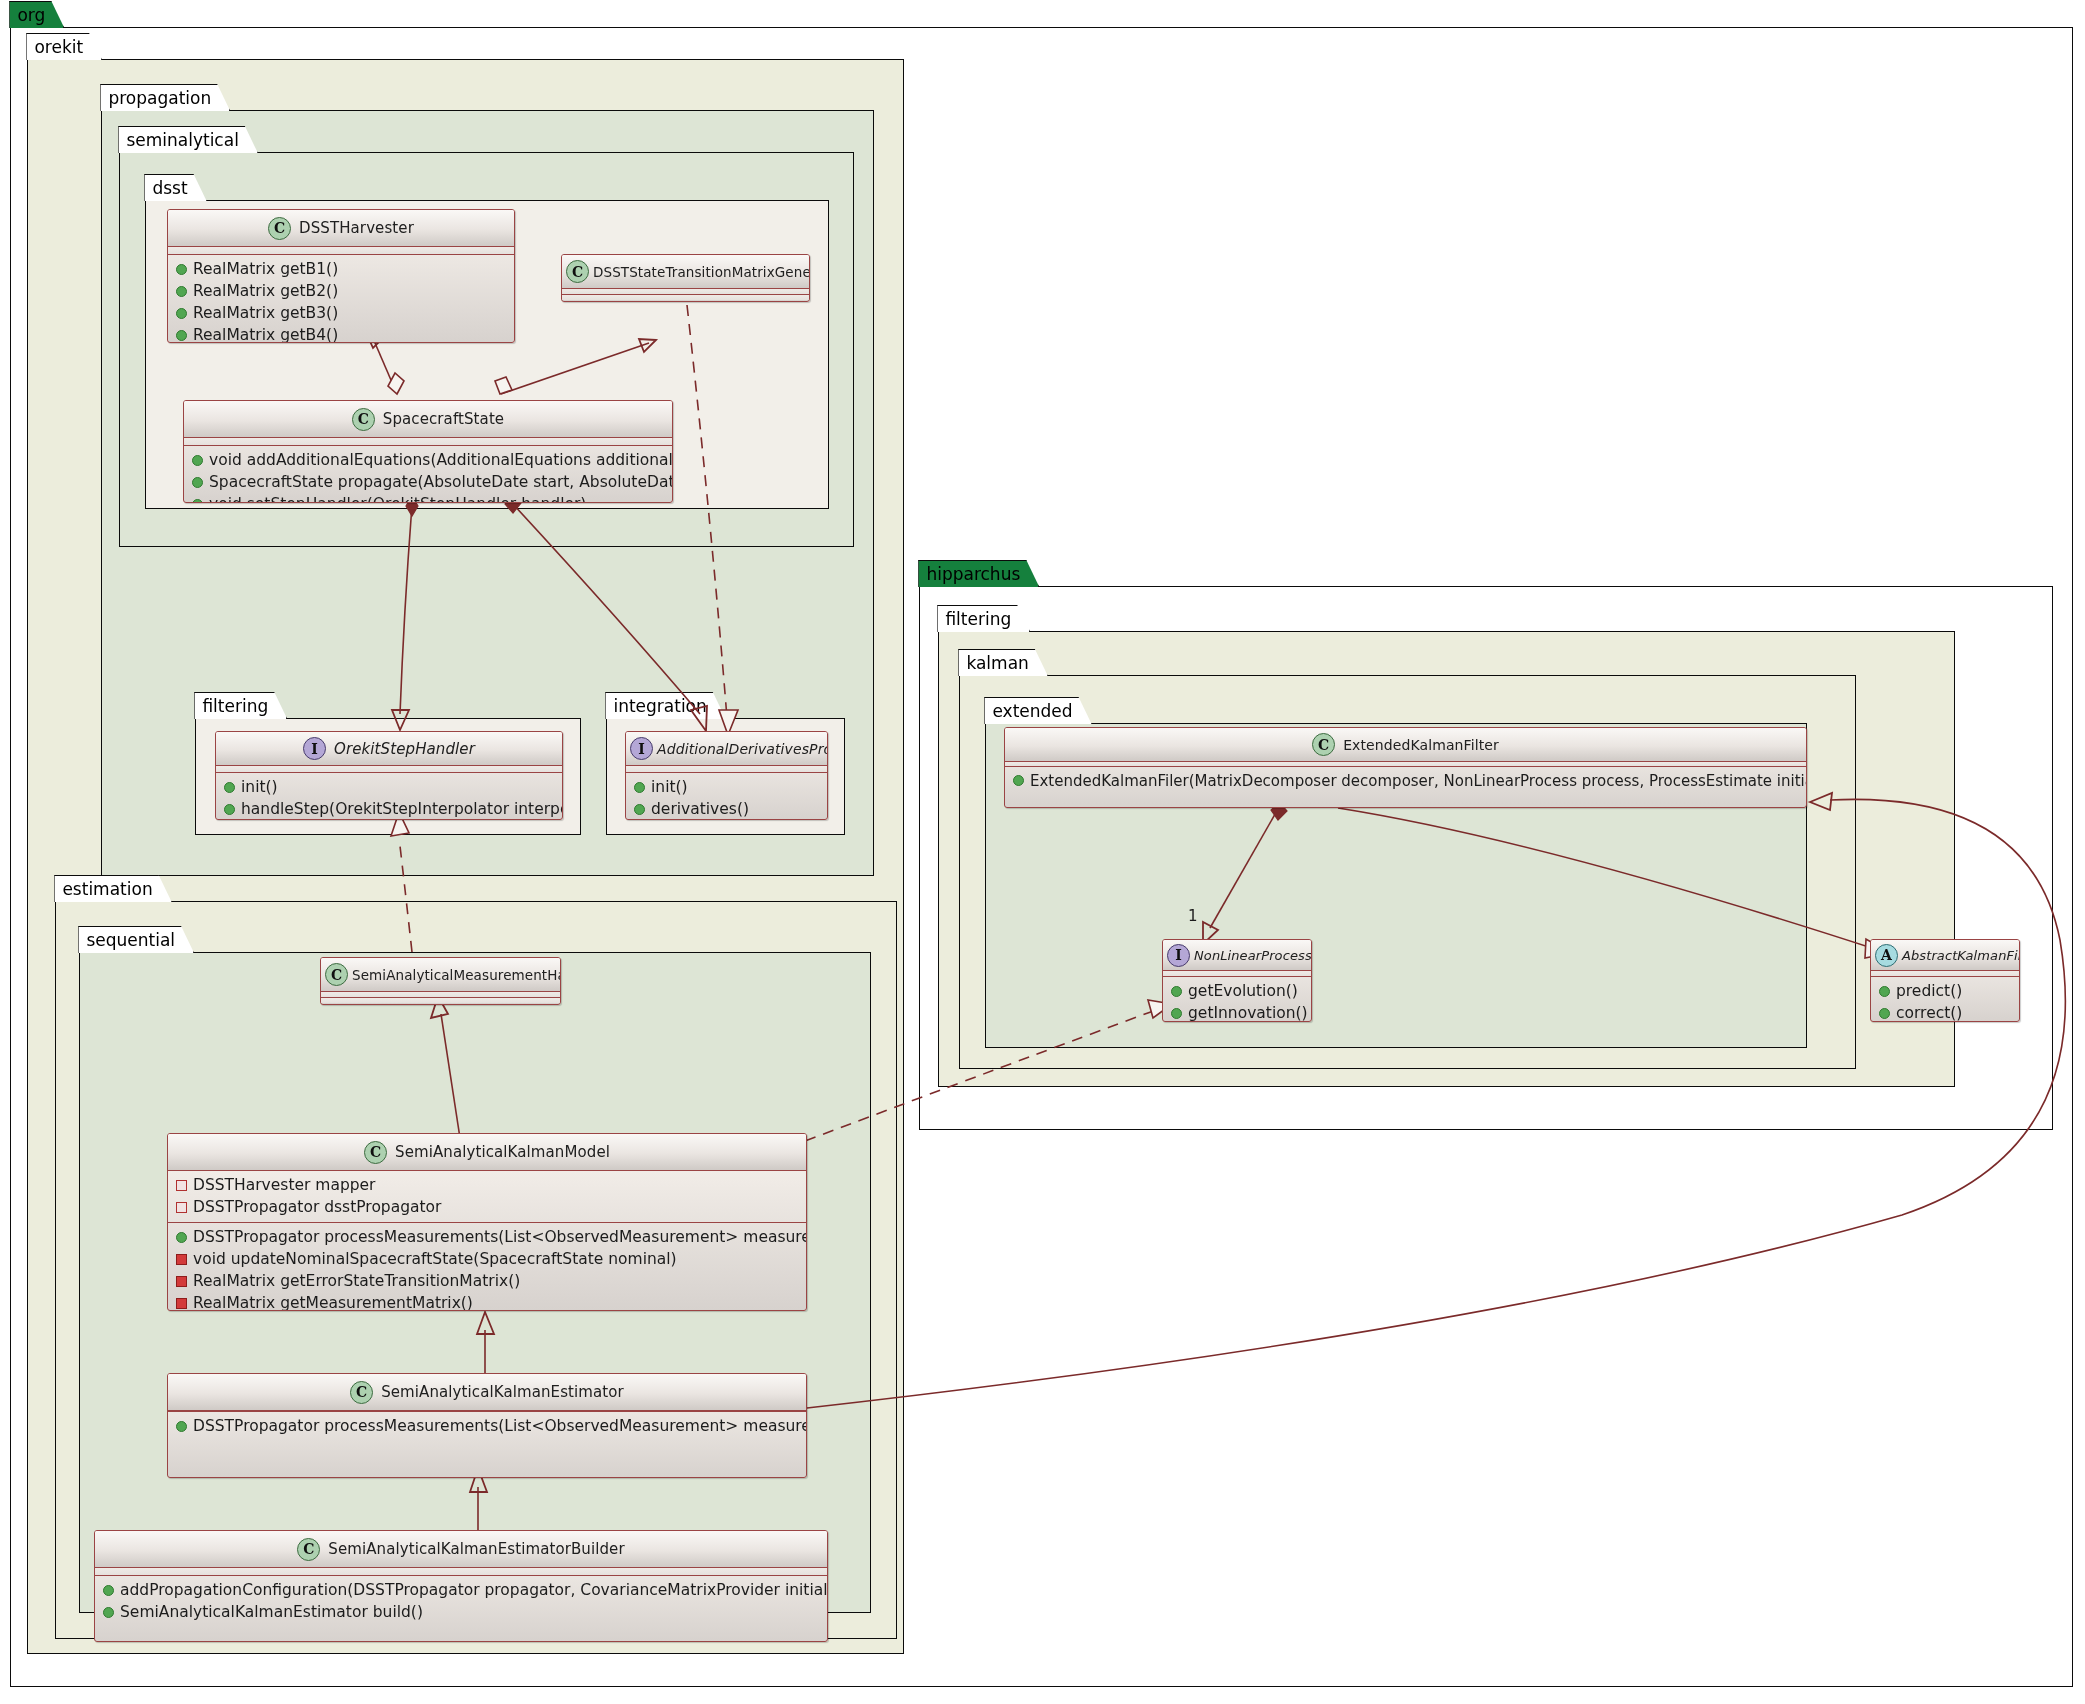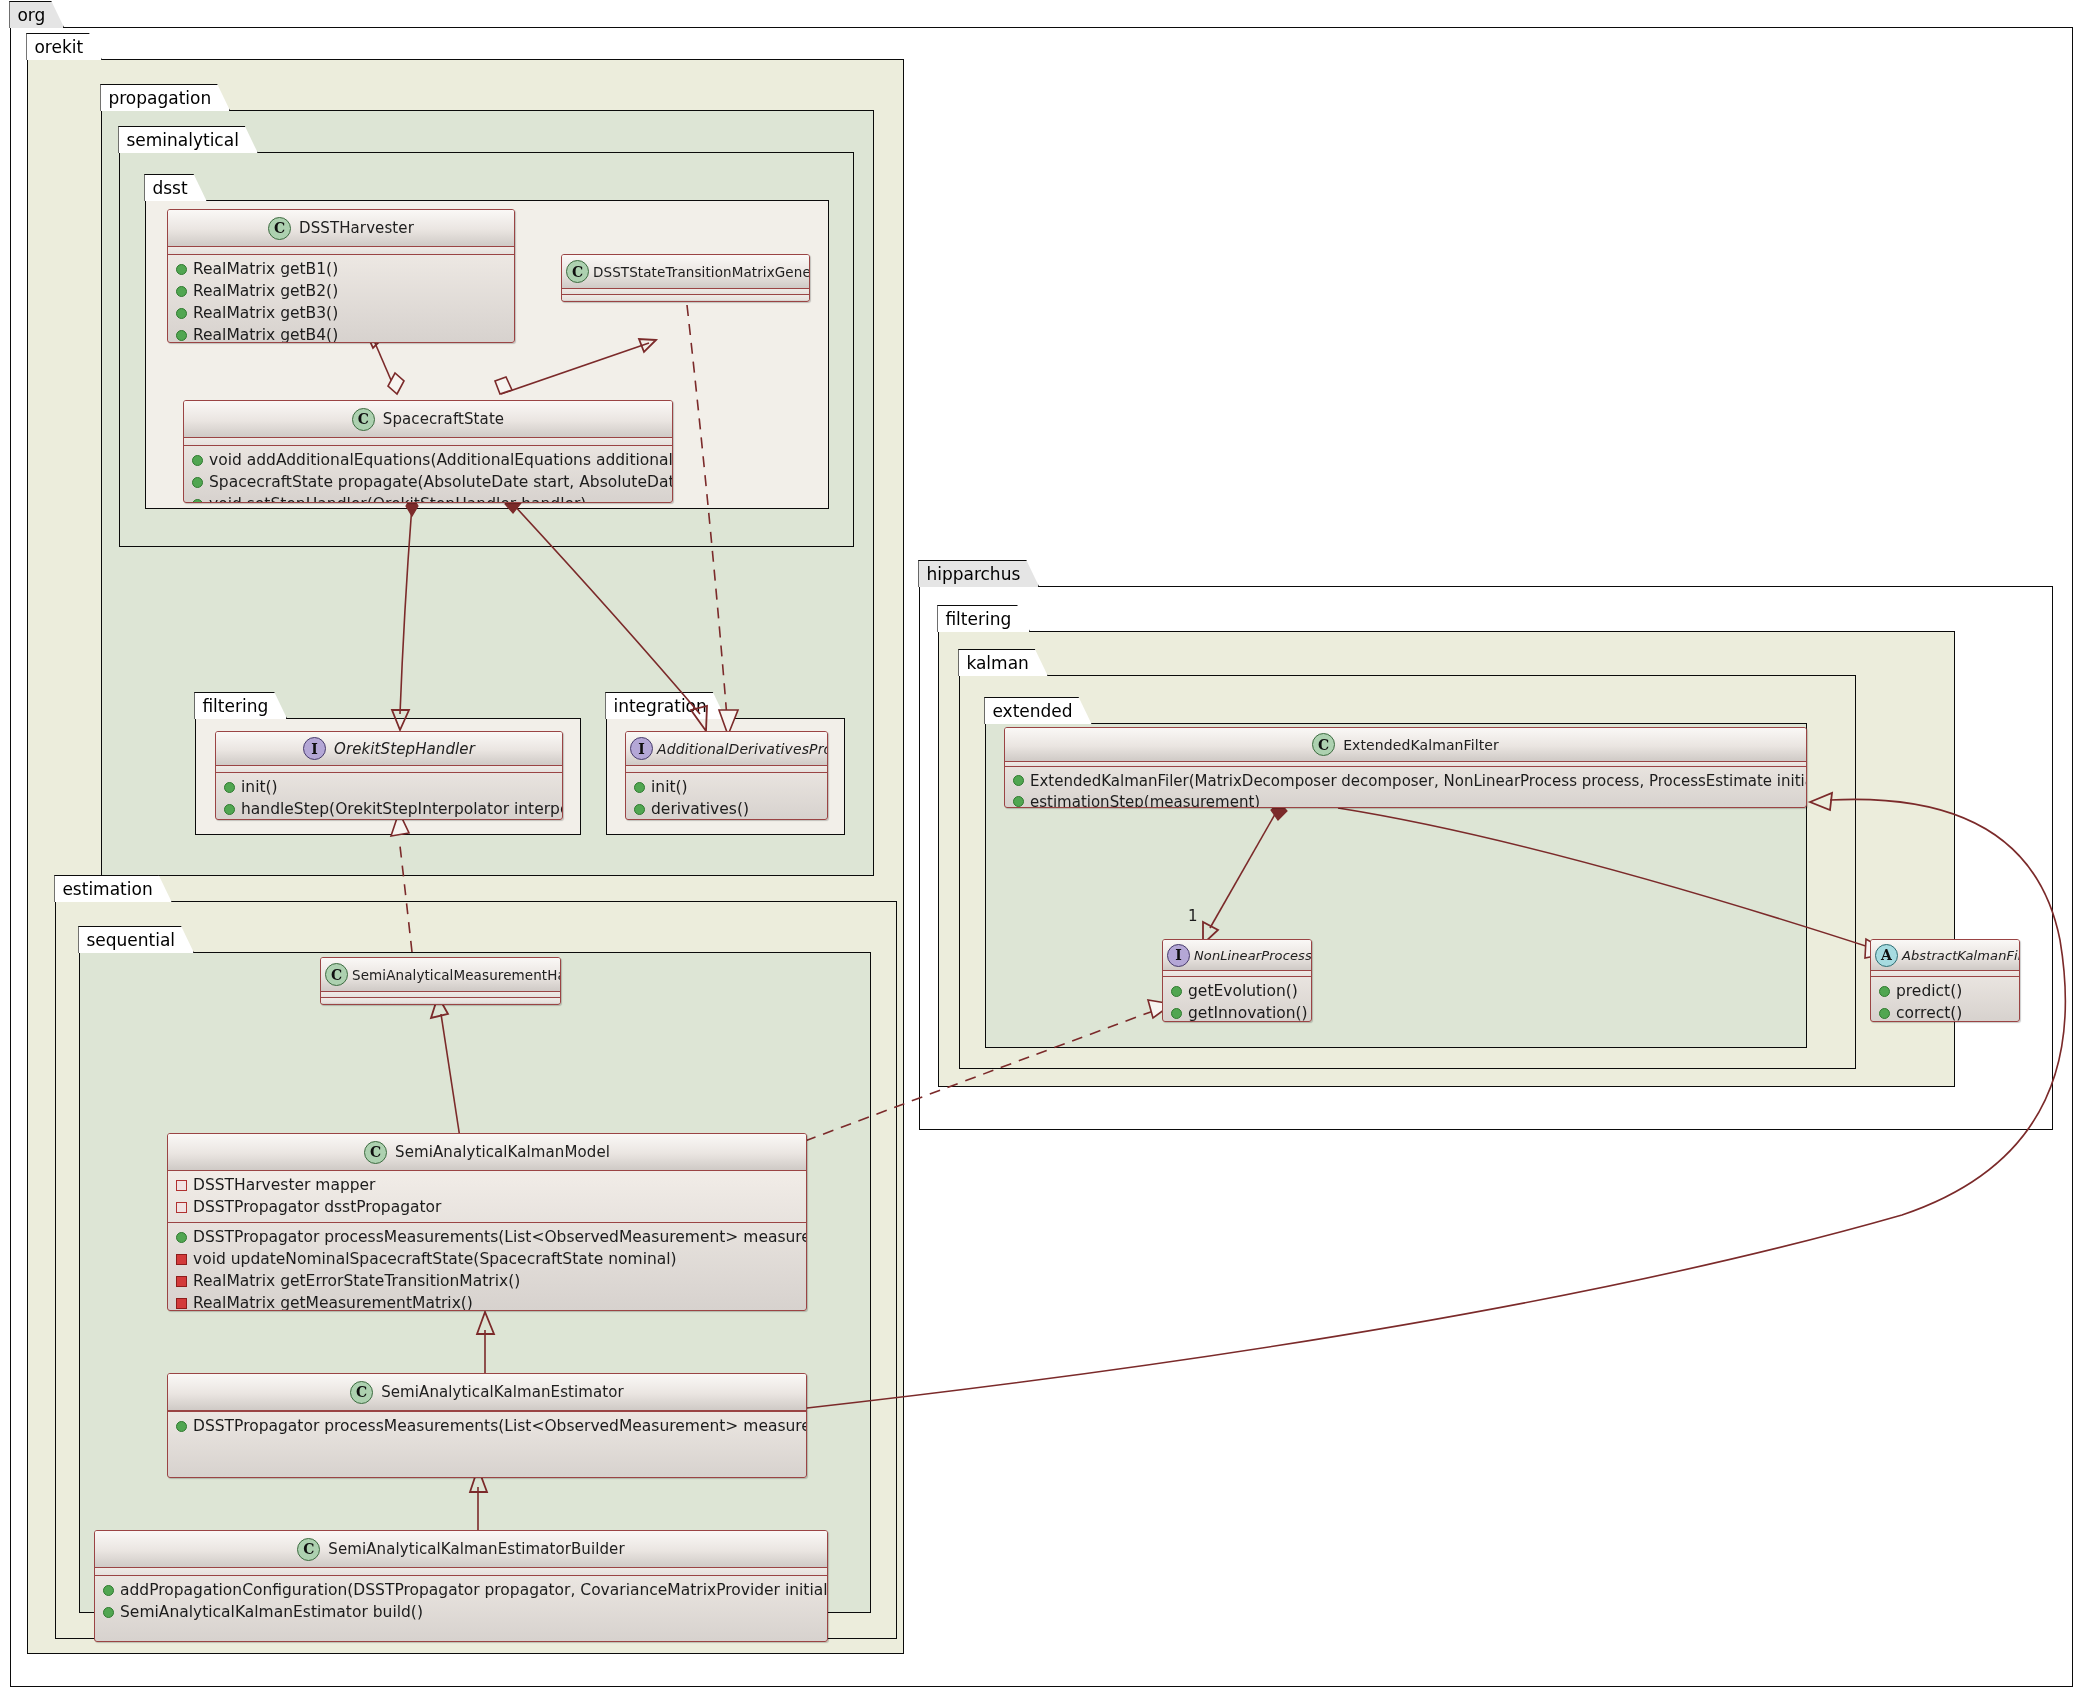--- a/index.html
+++ b/index.html
@@ -24,21 +24,21 @@
     border: 1.6px solid #0b0b0b;
     border-bottom: none;
     padding: 2px 18px 0 7px;
     font-size: 17px;
     line-height: 23px;
     color: #000;
     white-space: nowrap;
     clip-path: polygon(0 0, calc(100% - 13px) 0, 100% 100%, 0 100%);
   }
   .pkg-white   { background: #ffffff; }
-  .pkg-white   > .pkg-tab { background: #e5e5e5; }
+  .pkg-white   > .pkg-tab { background: #15803d; }
   .pkg-beige   { background: #eceddc; }
   .pkg-beige   > .pkg-tab { background: #ffffff; }
   .pkg-green   { background: #dde5d5; }
   .pkg-green   > .pkg-tab { background: #ffffff; }
   .pkg-cream   { background: #f2efe9; }
   .pkg-cream   > .pkg-tab { background: #ffffff; }
 
   
   .cls {
     position: absolute;
@@ -420,24 +420,20 @@
       <span class="cls-title" style="font-size:14px">ExtendedKalmanFilter</span>
     </div>
     <div class="sep"></div>
     <div class="gap" style="height:4px"></div>
     <div class="sep"></div>
     <div class="cls-body">
       <div class="mrow small">
         <span class="vis pub-circle"></span>
         <span>ExtendedKalmanFiler(MatrixDecomposer decomposer, NonLinearProcess process, ProcessEstimate initialState)</span>
       </div>
-      <div class="mrow small">
-        <span class="vis pub-circle"></span>
-        <span>estimationStep(measurement)</span>
-      </div>
     </div>
   </div>
 
   <div class="cls" style="left:1162px; top:939px; width:150px; height:83px;">
     <div class="cls-head compact" style="justify-content:flex-start; padding-left:4px; gap:4px; height:30px;">
       <span class="badge badge-I">I</span>
       <span class="cls-title ital" style="font-size:13px">NonLinearProcess</span>
     </div>
     <div class="sep"></div>
     <div class="gap" style="height:5px"></div>

